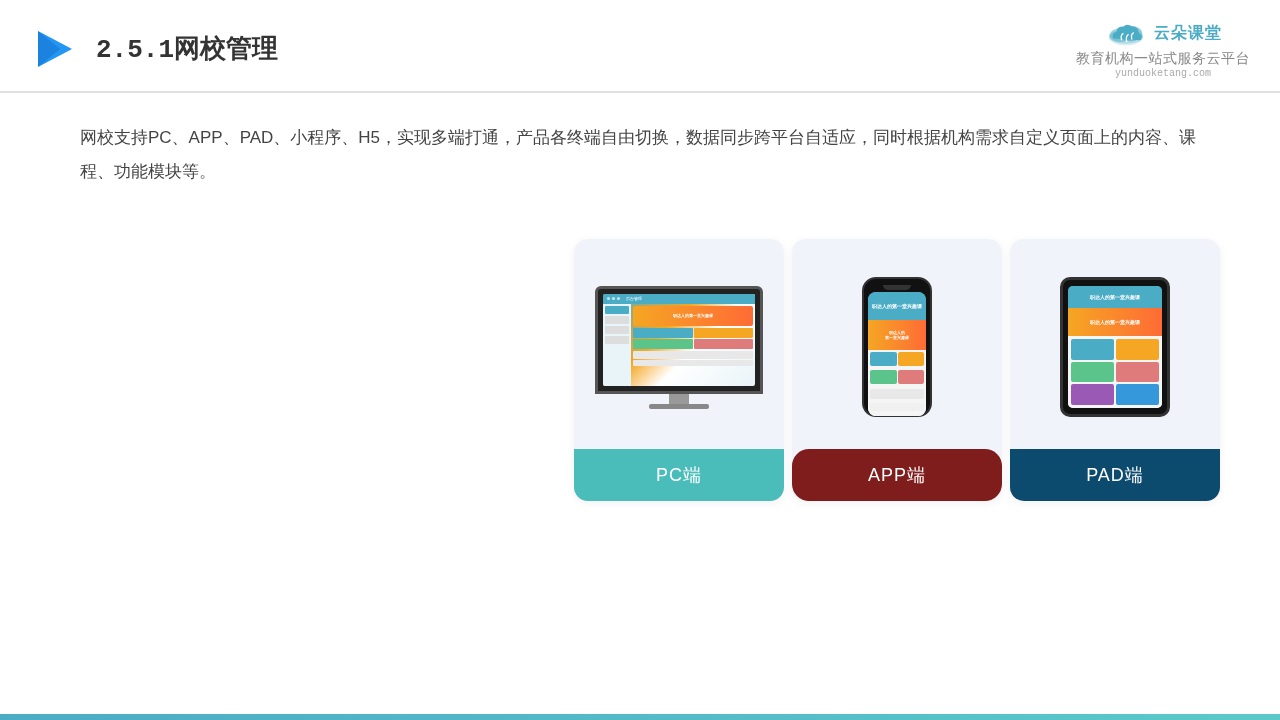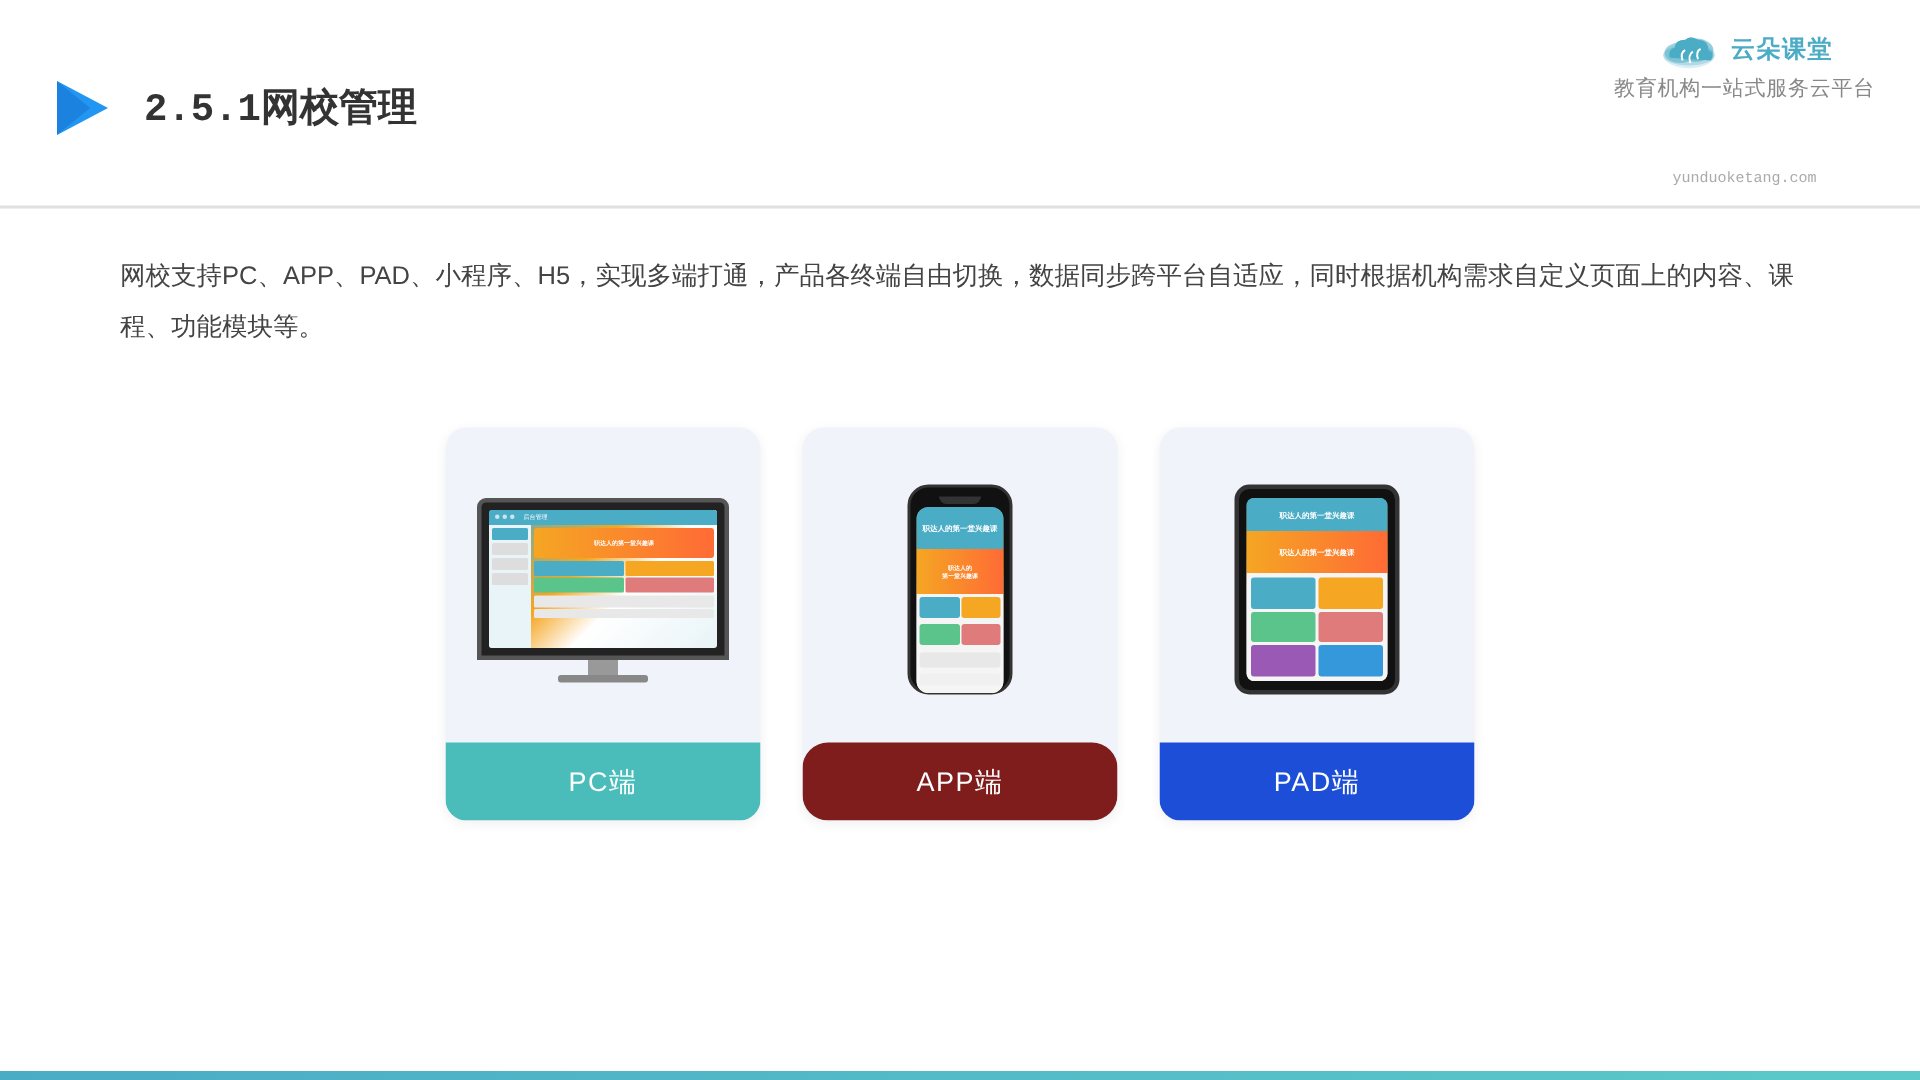--- a/index.html
+++ b/index.html
@@ -59,36 +59,35 @@
       font-size: 14px;
       color: #888;
       text-align: center;
       margin-top: 2px;
       letter-spacing: 0.5px;
     }
     .brand-url {
       font-size: 10px;
       color: #aaa;
       text-align: center;
-      margin-top: 46px;
     }
 
     
     .description {
       padding: 28px 80px 20px 80px;
       font-size: 17px;
       color: #444;
       line-height: 2;
     }
 
     
     .cards-container {
       display: flex;
-      justify-content: center;
-      gap: 28px;
+      justify-content: flex-end;
+      gap: 8px;
       padding: 20px 60px 30px 60px;
       margin-top: 10px;
     }
 
     .card {
       background: #f0f4fa;
       border-radius: 14px;
       width: 210px;
       display: flex;
       flex-direction: column;
@@ -278,21 +277,21 @@
       text-align: center;
       color: white;
       font-size: 18px;
       font-weight: 500;
       letter-spacing: 1px;
     }
 
     
     .card:nth-child(1) .card-label { background: #4ABDBA; }
     .card:nth-child(2) .card-label { background: #7f1d1d; border-radius: 17px; }
-    .card:nth-child(3) .card-label { background: #1d4ed8; }
+    .card:nth-child(3) .card-label { background: #0c4a6e; }
     .card:nth-child(4) .card-label { background: #4ABDBA; }
     .card:nth-child(5) .card-label { background: #4ABDBA; }
 
     
     .screen-top-text {
       font-size: 5px;
       color: white;
       font-weight: bold;
       text-align: center;
     }

